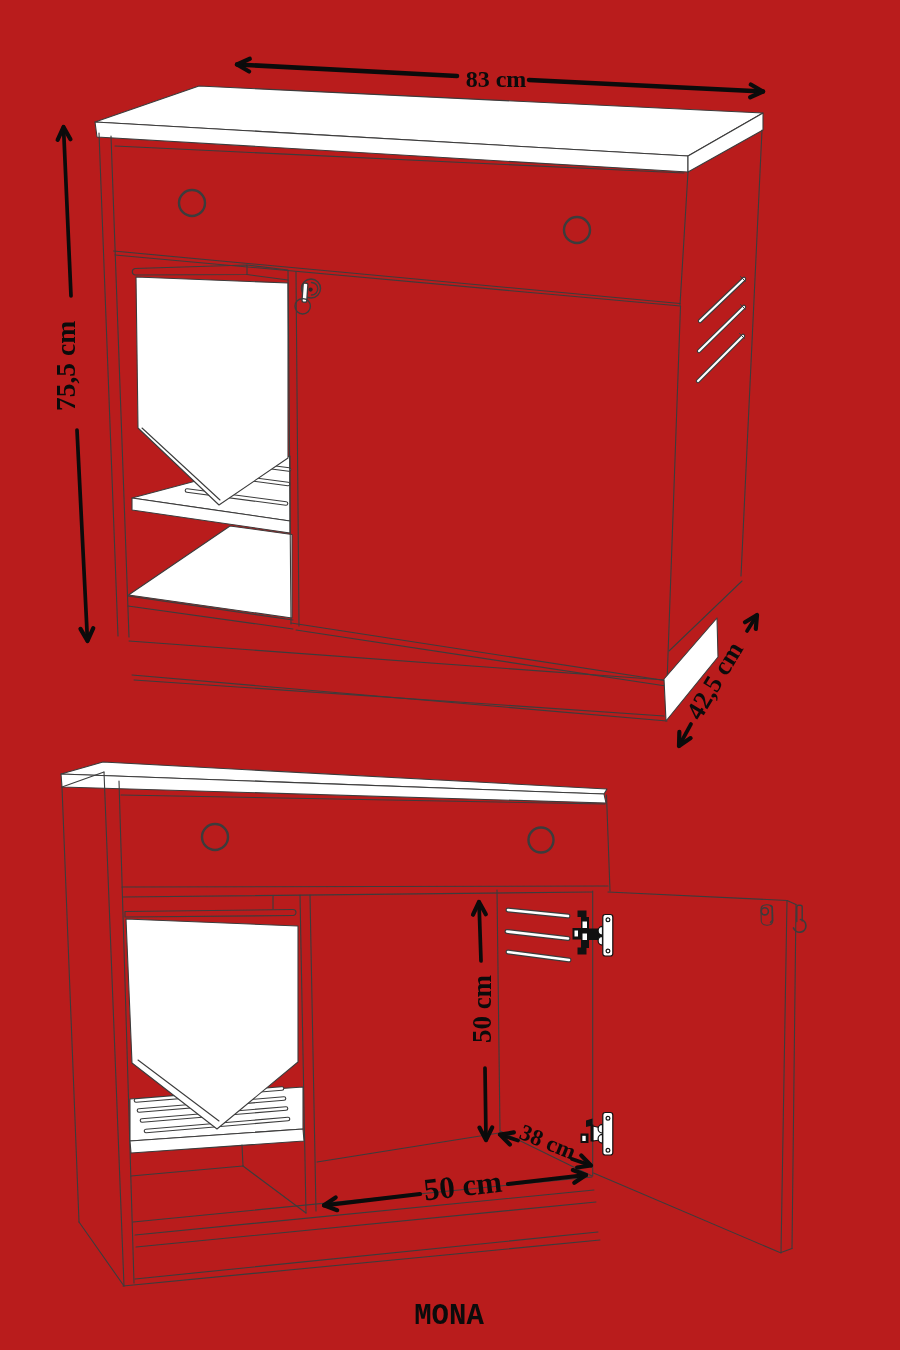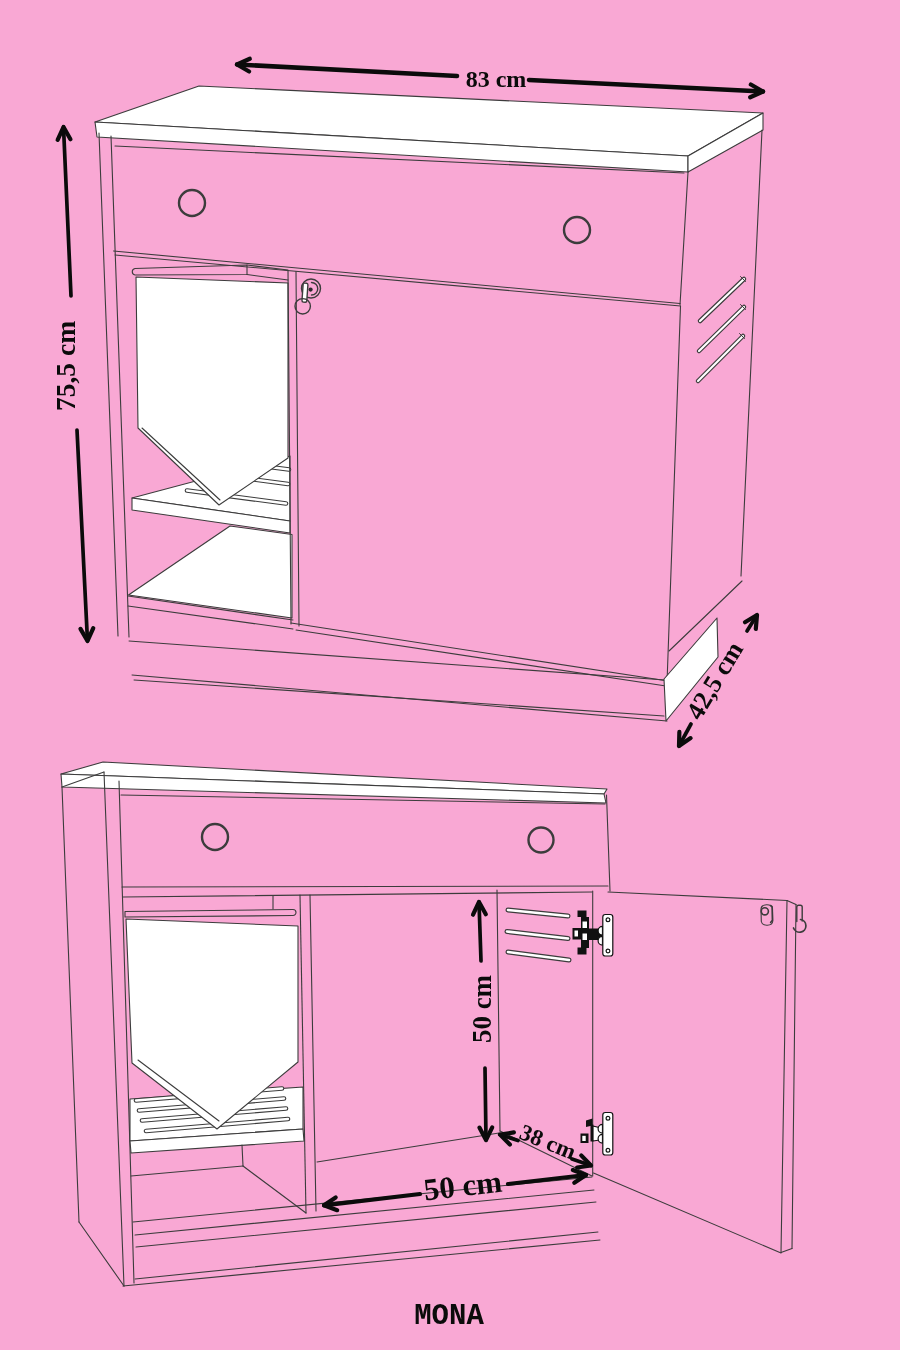--- a/index.html
+++ b/index.html
@@ -1,16 +1,16 @@
 <!DOCTYPE html>
 <html><head>
 <meta charset="utf-8">
 <style>
   html,body{margin:0;padding:0;background:#ffffff;}
-  .page{width:900px;height:1350px;position:relative;overflow:hidden;background:#f9a8d4;}
+  .page{width:900px;height:1350px;position:relative;overflow:hidden;background:#b91c1c;}
   svg{display:block;}
   text{font-family:"Liberation Serif", serif;font-weight:bold;fill:#0b0b0b;}
 </style>
 </head>
 <body>
 <div class="page">
 <svg width="900" height="1350" viewBox="0 0 900 1350" fill="none" stroke-linecap="round" stroke-linejoin="round">
 <defs>
 <marker id="ah" viewBox="0 0 22 22" refX="18" refY="11" markerWidth="22" markerHeight="22" markerUnits="userSpaceOnUse" orient="auto-start-reverse">
   <path d="M5.5,4.6 L18,11 L5.5,17.4" fill="none" stroke="#0b0b0b" stroke-width="4.2" stroke-linecap="round" stroke-linejoin="round"></path>

